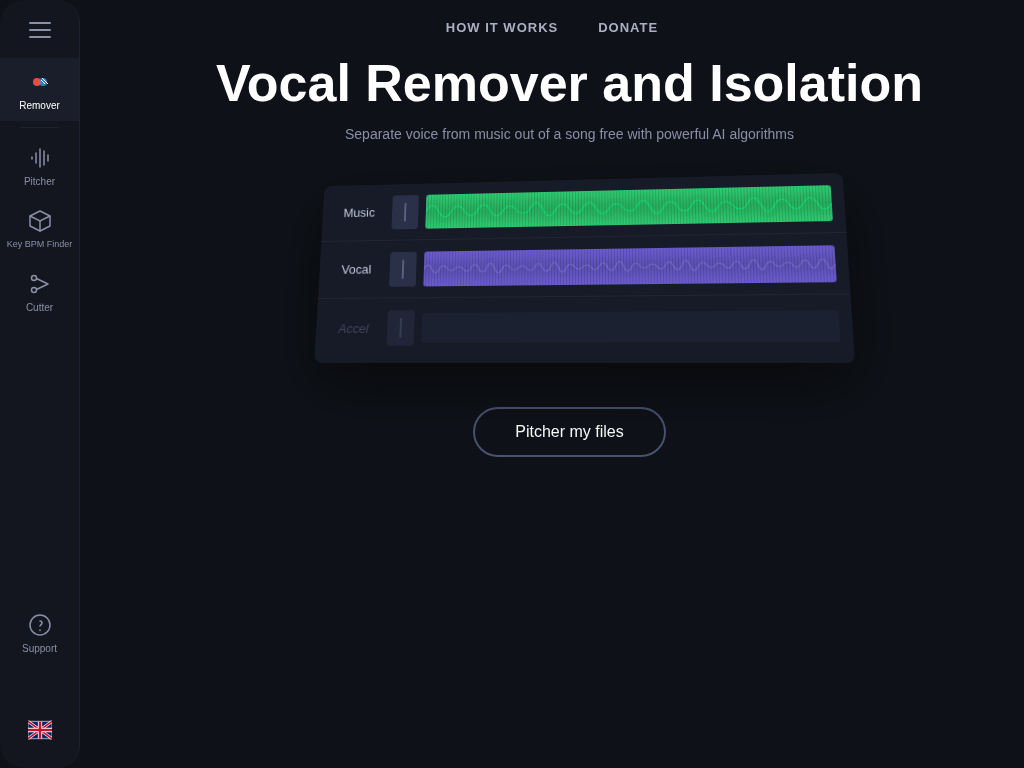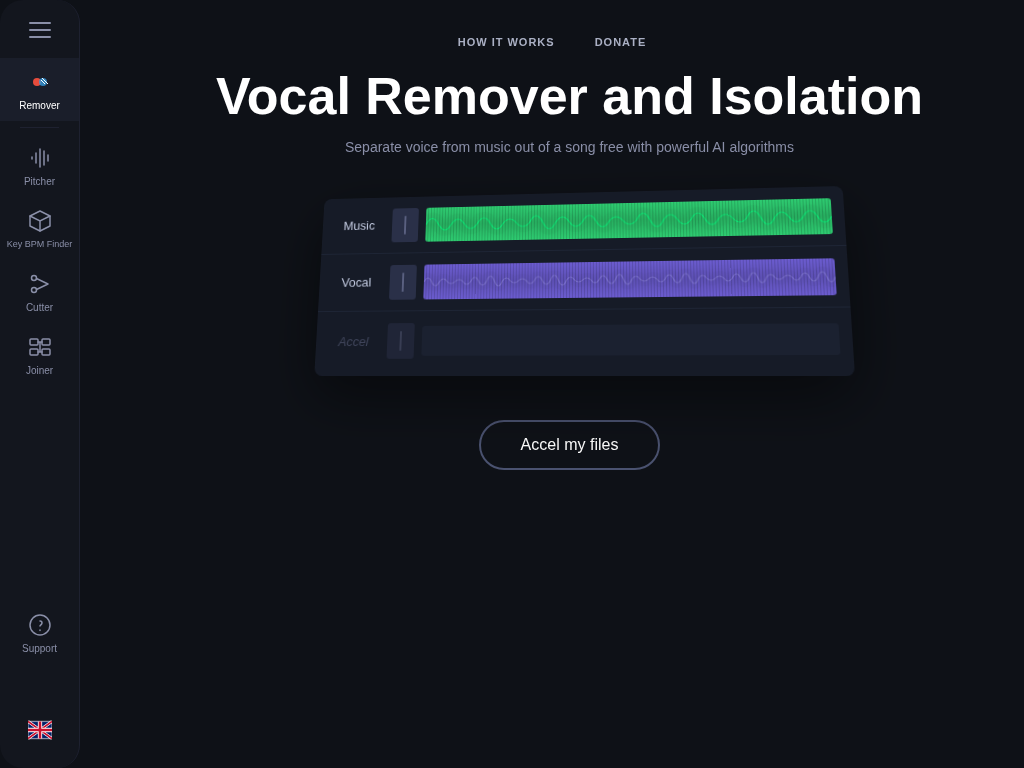--- a/index.html
+++ b/index.html
@@ -100,25 +100,24 @@
     .top-nav {
       display: flex;
       gap: 40px;
       padding: 20px 0 10px;
       align-items: center;
     }
 
     .top-nav a {
       color: #aab0c4;
       text-decoration: none;
-      font-size: 11px;
+      font-size: 13px;
       font-weight: 600;
       letter-spacing: 1px;
       cursor: pointer;
-      margin-top: 16px;
     }
 
     
     .hero {
       display: flex;
       flex-direction: column;
       align-items: center;
       margin-top: 10px;
       text-align: center;
       margin-left: 35px;
@@ -332,32 +331,20 @@
     <div class="icon">
       <svg viewBox="0 0 24 24">
         <circle cx="6" cy="6" r="2.5"></circle>
         <circle cx="6" cy="18" r="2.5"></circle>
         <path d="M8.5 6.5L20 12M8.5 17.5L20 12" stroke-linecap="round"></path>
       </svg>
     </div>
     <span class="label">Cutter</span>
   </div>
 
-  <div class="sidebar-item">
-    <div class="icon">
-      <svg viewBox="0 0 24 24">
-        <rect x="2" y="4" width="8" height="6" rx="1"></rect>
-        <rect x="14" y="4" width="8" height="6" rx="1"></rect>
-        <rect x="2" y="14" width="8" height="6" rx="1"></rect>
-        <rect x="14" y="14" width="8" height="6" rx="1"></rect>
-        <path d="M10 7h4M10 17h4M12 7v10" stroke-linecap="round"></path>
-      </svg>
-    </div>
-    <span class="label">Joiner</span>
-  </div>
 
 
   <div class="sidebar-bottom">
 
     <div class="sidebar-item">
       <div class="icon">
         <svg viewBox="0 0 24 24">
           <circle cx="12" cy="12" r="10"></circle>
           <path d="M12 8a2 2 0 0 1 2 2c0 1.5-2 2-2 3M12 17v.5" stroke-linecap="round"></path>
         </svg>
@@ -416,15 +403,15 @@
         </div>
 
         <div class="track-row" style="border-bottom: none; opacity: 0.5;">
           <span class="track-label" style="color:#6a7090; font-style:italic;">Accel</span>
           <div class="track-fader"></div>
           <div class="waveform-dark"></div>
         </div>
       </div>
     </div>
 
-    <button class="browse-btn">Accel my files</button>
+    <button class="browse-btn">Pitcher my files</button>
   </section>
 </main>
 
 </body></html>

